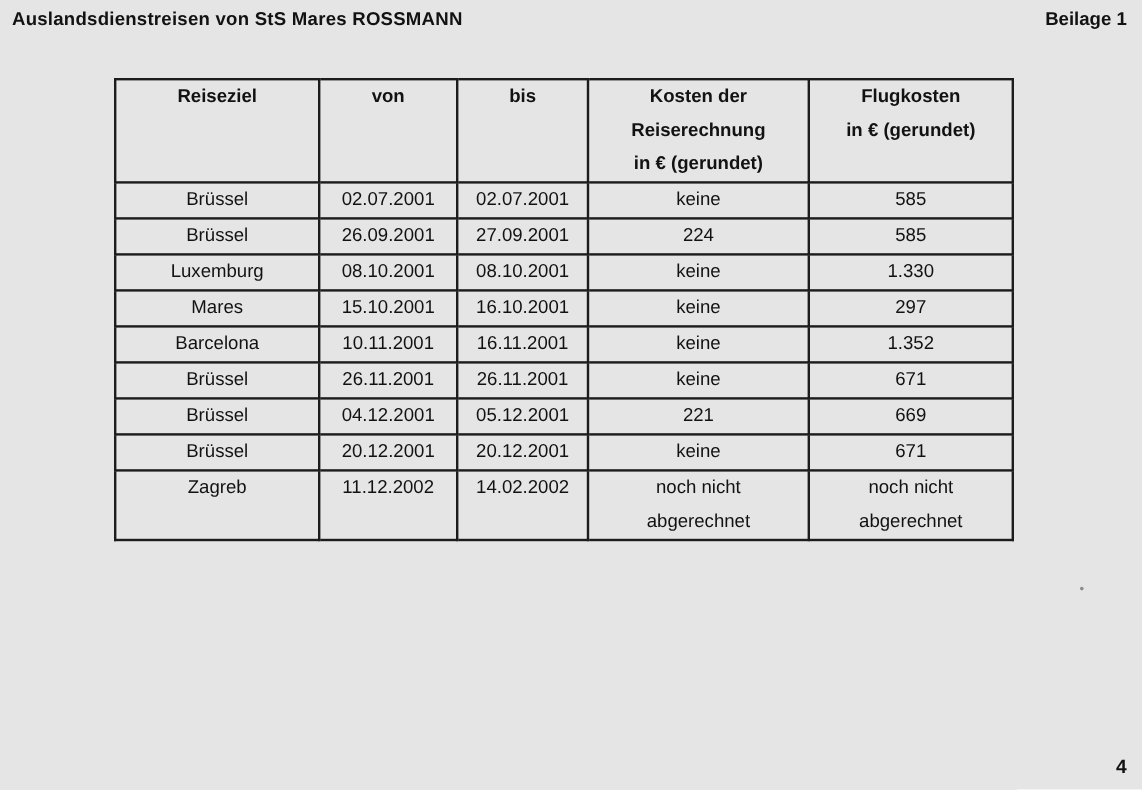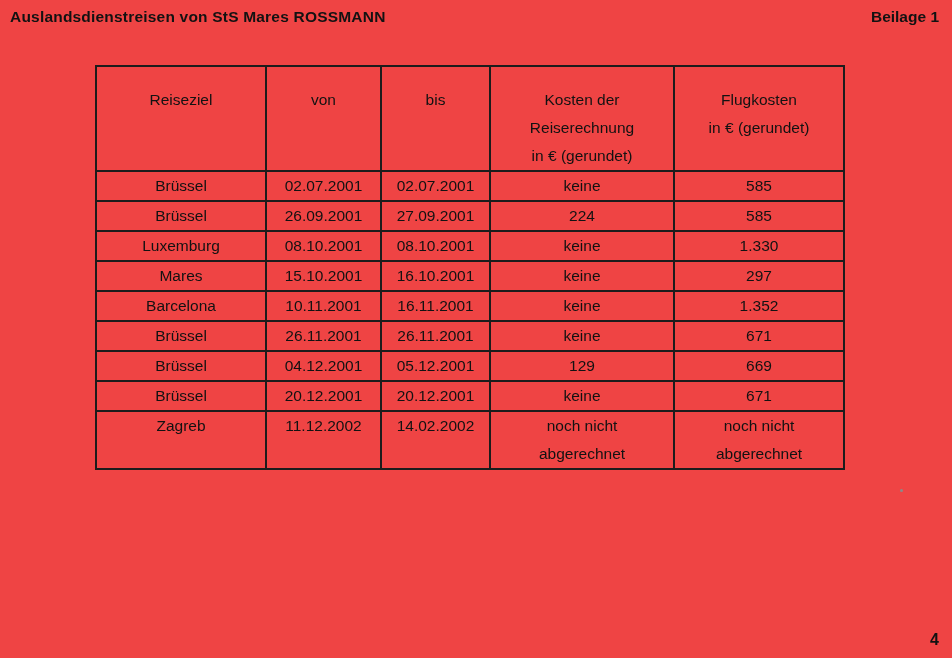--- a/index.html
+++ b/index.html
@@ -4,21 +4,21 @@
 <style>
   html, body {
     margin: 0;
     padding: 0;
     background: #ffffff;
   }
   .page {
     position: relative;
     width: 952px;
     height: 658px;
-    background: #ef4444;
+    background: #e5e5e5;
     font-family: "Liberation Sans", sans-serif;
     color: #121212;
     overflow: hidden;
   }
   .doc-title {
     position: absolute;
     left: 10px;
     top: 8px;
     font-size: 15.5px;
     font-weight: bold;
@@ -45,23 +45,23 @@
   .trips-table th,
   .trips-table td {
     border: 2px solid #1c1c1c;
     text-align: center;
     vertical-align: top;
     padding: 0;
     overflow: hidden;
   }
   .trips-table th {
     font-size: 15.5px;
-    font-weight: normal;
+    font-weight: bold;
     height: 84px;
-    padding-top: 19px;
+    padding-top: 0;
   }
   .trips-table td {
     font-size: 15.5px;
     font-weight: normal;
     height: 26px;
     border-radius: 13px;
   }
   .trips-table tr.tall td {
     height: 55px;
   }
@@ -233,21 +233,21 @@
           <td>
             <div class="cell-line">Brüssel</div>
           </td>
           <td>
             <div class="cell-line">04.12.2001</div>
           </td>
           <td>
             <div class="cell-line">05.12.2001</div>
           </td>
           <td>
-            <div class="cell-line">129</div>
+            <div class="cell-line">221</div>
           </td>
           <td>
             <div class="cell-line">669</div>
           </td>
         </tr>
         <tr>
           <td>
             <div class="cell-line">Brüssel</div>
           </td>
           <td>

